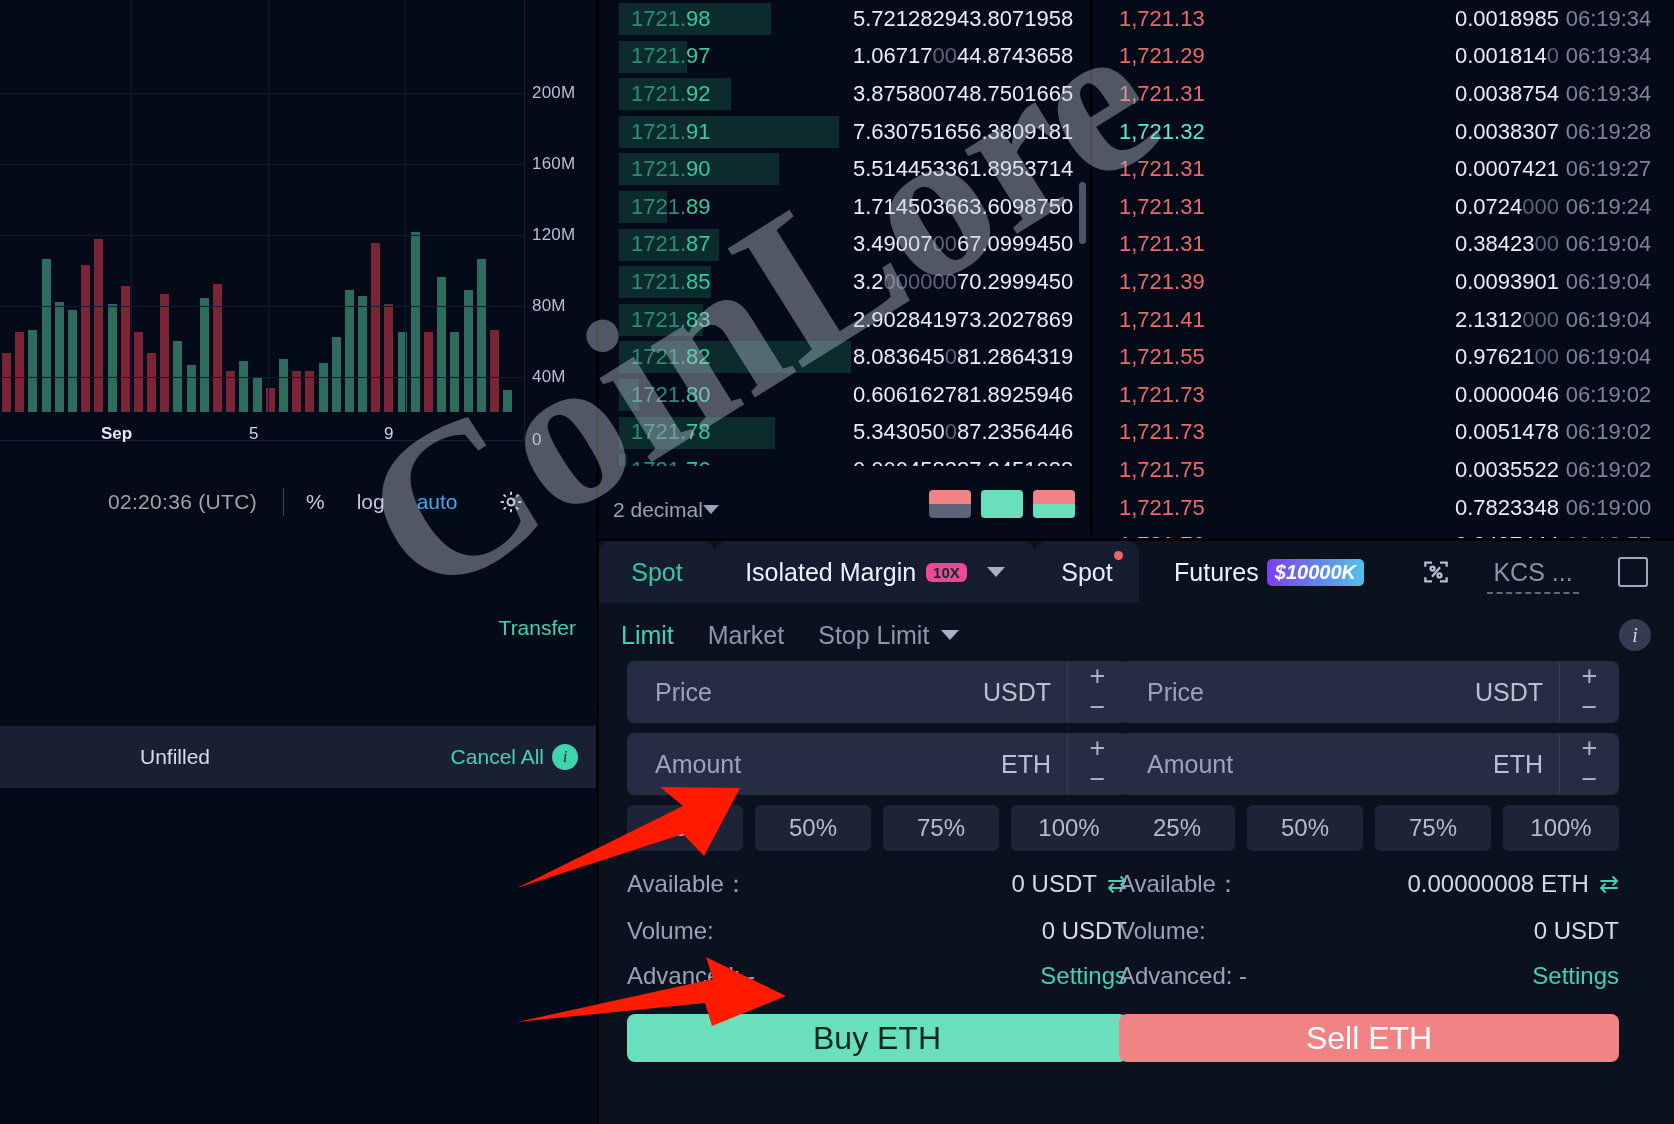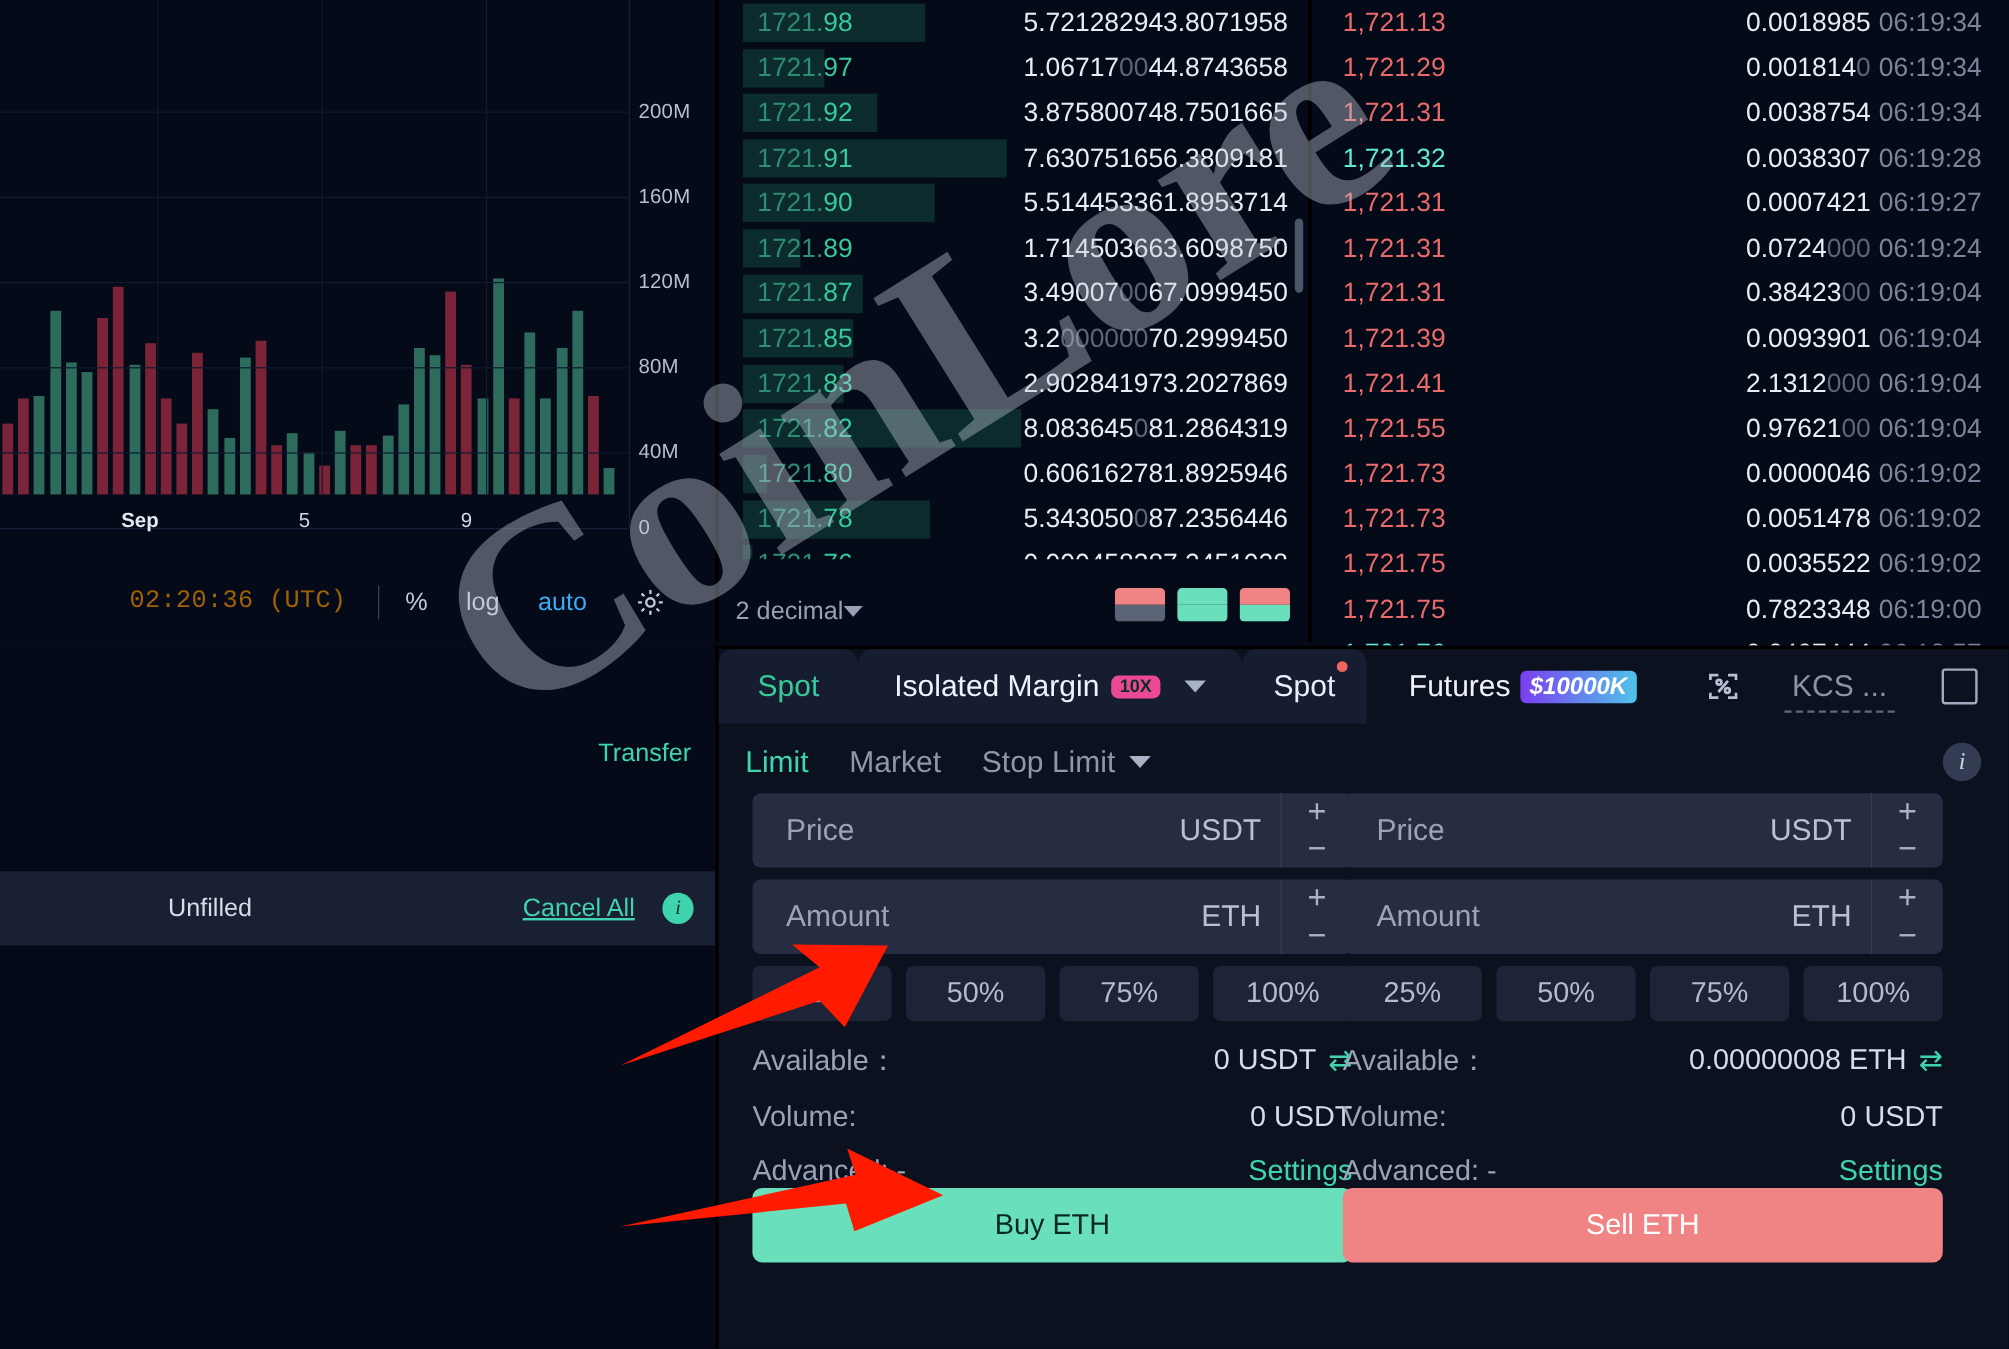--- a/index.html
+++ b/index.html
@@ -32,21 +32,21 @@
     font-size: 17px; color: #b6bfd4; letter-spacing: .2px;
     transform: translateY(-50%);
   }
   .x-tick { position: absolute; top: 424px; font-size: 17px; color: #cfd6e6; }
   .x-tick.bold { font-weight: bold; color: #e4e9f4; }
 
   #chart-toolbar {
     position: absolute; left: 0; top: 468px; width: 596px; height: 67px;
     display: flex; align-items: center; gap: 0px; padding-left: 108px;
   }
-  #chart-clock { font-size: 21px; color: #a16207; letter-spacing: .3px; font-family: Liberation Mono, monospace; }
+  #chart-clock { font-size: 21px; color: #a3a3a3; letter-spacing: .3px; }
   .tb-div { width: 1px; height: 28px; background: #39435c; margin: 0 22px 0 26px; }
   .tb-btn { font-size: 21px; color: #c2cadb; margin-right: 32px; cursor: pointer; }
   .tb-btn.active { color: #3fa9f5; }
   #gear-icon { margin-left: 8px; width: 26px; height: 26px; cursor: pointer; }
 
   
   #orderbook-panel {
     position: absolute; left: 596px; top: 0; width: 494px; height: 535px;
     background: #050a18; border-left: 3px solid #000;
   }
@@ -87,21 +87,21 @@
 
   #orders-panel {
     position: absolute; left: 0; top: 711px; width: 596px; height: 413px;
     background: #050a18;
   }
   #orders-bar {
     position: absolute; left: 0; top: 15px; width: 596px; height: 62px;
     background: #1a2034; display: flex; align-items: center; padding: 0 18px 0 140px;
   }
   #unfilled-label { font-size: 21px; color: #d7dce8; }
-  #cancel-all { margin-left: auto; font-size: 21px; color: #3fd4ae; display: flex; align-items: center; gap: 23px; cursor: pointer; text-decoration: underline; }
+  #cancel-all { margin-left: auto; font-size: 21px; color: #3fd4ae; display: flex; align-items: center; gap: 8px; cursor: pointer; }
 
   
   #trade-panel {
     position: absolute; left: 596px; top: 538px; width: 1078px; height: 586px;
     background: #0c1120; border-left: 3px solid #000; border-top: 3px solid #000;
   }
 
   #tradetabs {
     position: absolute; left: 0; top: 0; width: 1078px; height: 62px;
     display: flex; align-items: stretch;
@@ -167,23 +167,23 @@
     font-size: 24px; color: #b3bbcd; cursor: pointer;
   }
 
   .info-row { display: flex; align-items: center; margin-top: 17px; font-size: 24px; }
   .info-k { color: #99a2b6; }
   .info-v { margin-left: auto; color: #d5dbe9; display: flex; align-items: center; gap: 10px; }
   .info-v.link { color: #3fd4ae; cursor: pointer; }
   .swap-ico { color: #3fd4ae; font-size: 24px; }
 
   .submit-btn {
-    height: 62px; border-radius: 8px;
+    margin-top: 24px; height: 48px; border-radius: 8px;
     display: flex; align-items: center; justify-content: center;
-    font-size: 24px; color: #0a2a20; cursor: pointer;
+    font-size: 32px; color: #0a2a20; cursor: pointer;
   }
   #buy-btn { background: #69e0bb; }
   #sell-btn { background: #f08484; color: #fff; }
 
   
   #watermark {
     position: absolute; left: 430px; top: 200px; width: 720px; height: 620px;
     pointer-events: none; z-index: 40;
     font-family: "Liberation Serif", serif; font-size: 215px; font-weight: bold;
     color: rgba(196,202,214,0.40);

